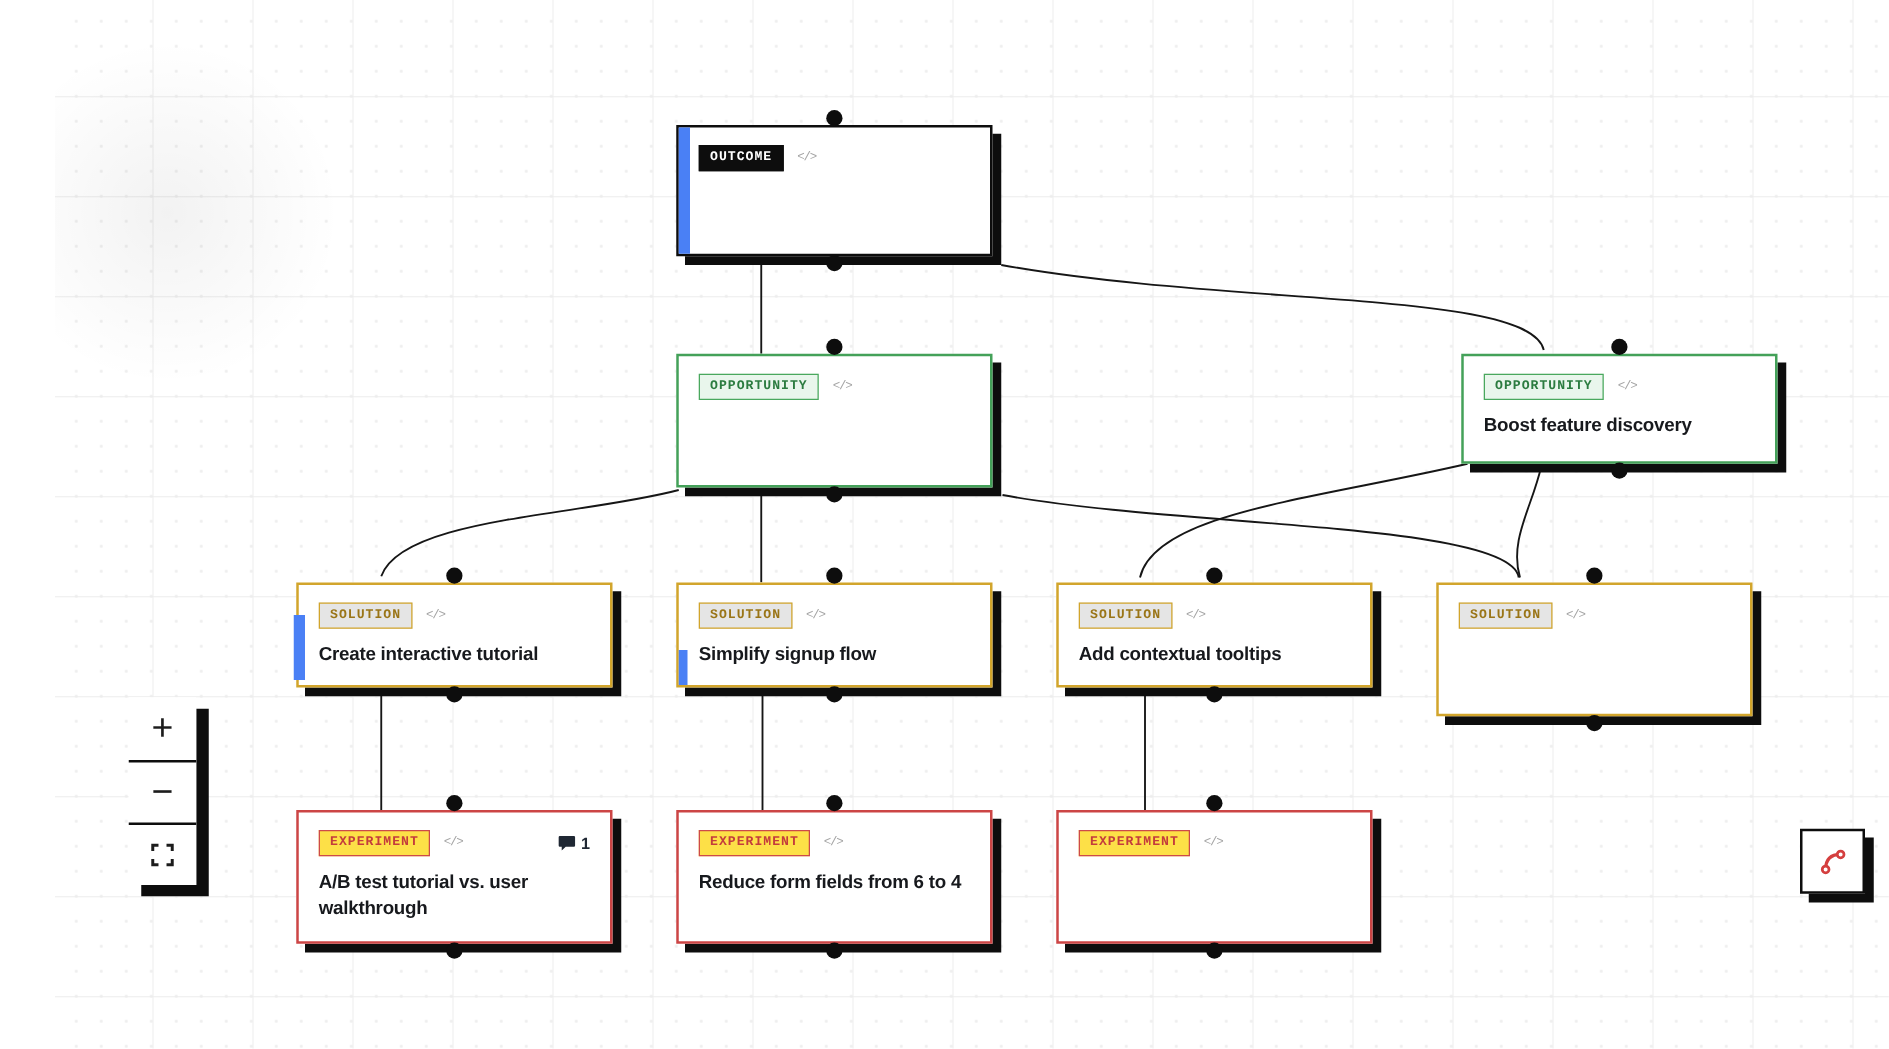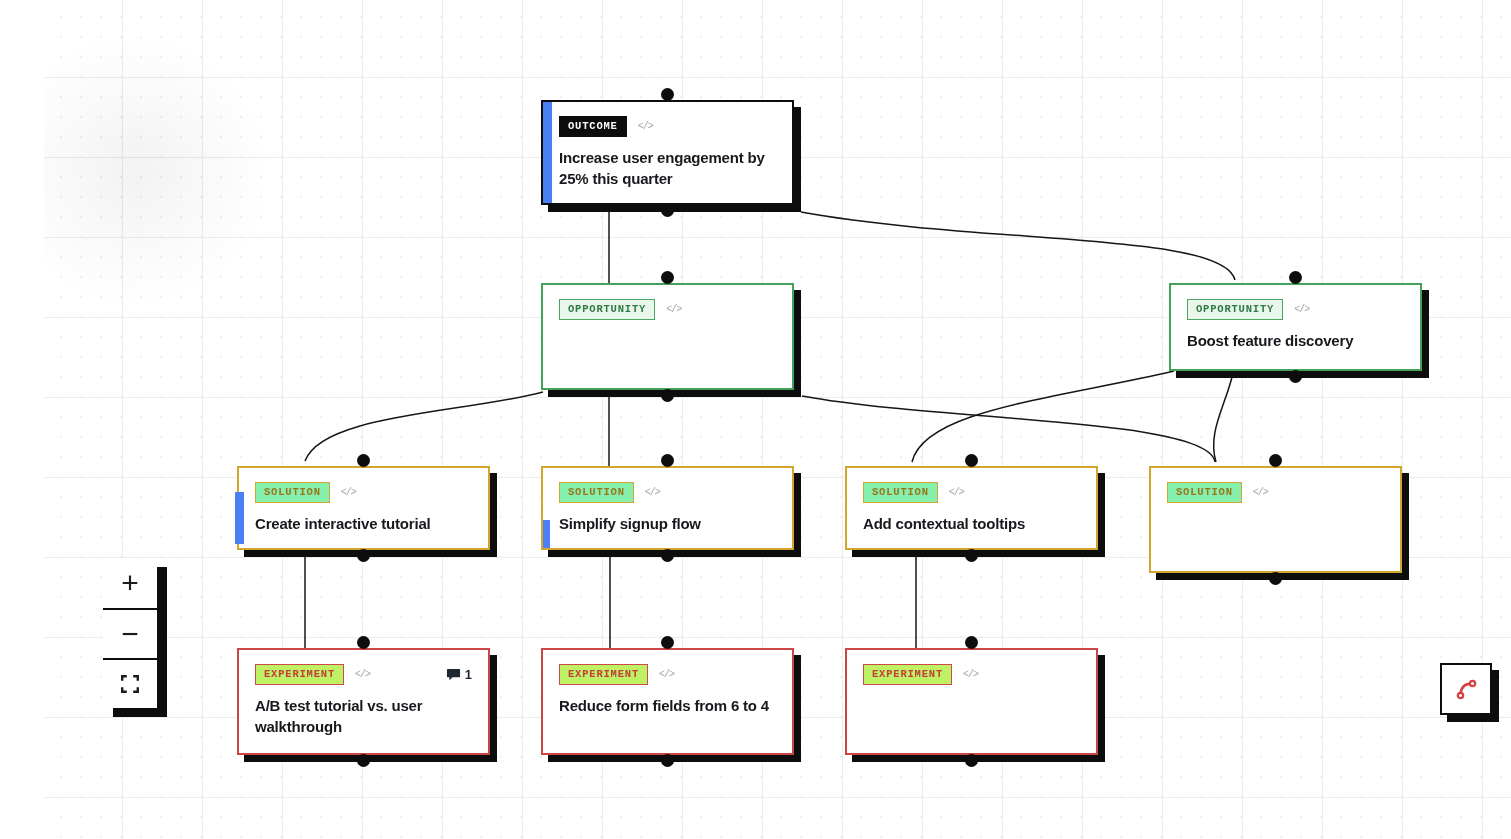--- a/index.html
+++ b/index.html
@@ -31,22 +31,22 @@
   .card.experiment{border-color:#cc4545;}
 
   .badge-row{display:flex;align-items:center;gap:11px;margin-bottom:10px;}
   .badge{
     font-family:"Liberation Mono","DejaVu Sans Mono",monospace;
     font-size:10.5px;font-weight:700;letter-spacing:0.8px;
     padding:4px 8px;border:1.5px solid;line-height:1;white-space:nowrap;
   }
   .outcome .badge{background:#0d0d0d;border-color:#0d0d0d;color:#fff;}
   .opportunity .badge{background:#e9f6ec;border-color:#4aa85e;color:#2c7c40;}
-  .solution .badge{background:#86efac;border-color:#d2a52c;color:#9a7518;}
-  .experiment .badge{background:#bef264;border-color:#cd4a4a;color:#c43c3c;}
+  .solution .badge{background:#e5e5e5;border-color:#d2a52c;color:#9a7518;}
+  .experiment .badge{background:#fde047;border-color:#cd4a4a;color:#c43c3c;}
 
   .code-ic{font-family:"Liberation Mono","DejaVu Sans Mono",monospace;
     font-size:10px;color:#a4a4a4;letter-spacing:-1px;cursor:pointer;}
   .comment{margin-left:auto;display:flex;align-items:center;gap:4px;
     font-size:13px;font-weight:700;color:#1f2733;cursor:pointer;}
   .title{font-size:15px;font-weight:700;line-height:1.42;letter-spacing:-0.2px;color:#17191d;}
 
   .port{position:absolute;left:50%;width:13px;height:13px;margin-left:-6.5px;
     background:#0d0d0d;border-radius:50%;z-index:3;}
   .port.top{top:-14px;} .port.bottom{bottom:-14px;}
@@ -101,21 +101,20 @@
   </svg>
 
   <div class="card outcome n0">
     <div class="accent"></div>
     <div class="port top"></div>
     <div class="port bottom"></div>
     <div class="badge-row">
       <span class="badge">OUTCOME</span>
       <span class="code-ic">&lt;/&gt;</span>
     </div>
-    <div class="title">Increase user engagement by 25% this quarter</div>
   </div>
 
   <div class="card opportunity n1">
     <div class="port top"></div>
     <div class="port bottom"></div>
     <div class="badge-row">
       <span class="badge">OPPORTUNITY</span>
       <span class="code-ic">&lt;/&gt;</span>
     </div>
   </div>

